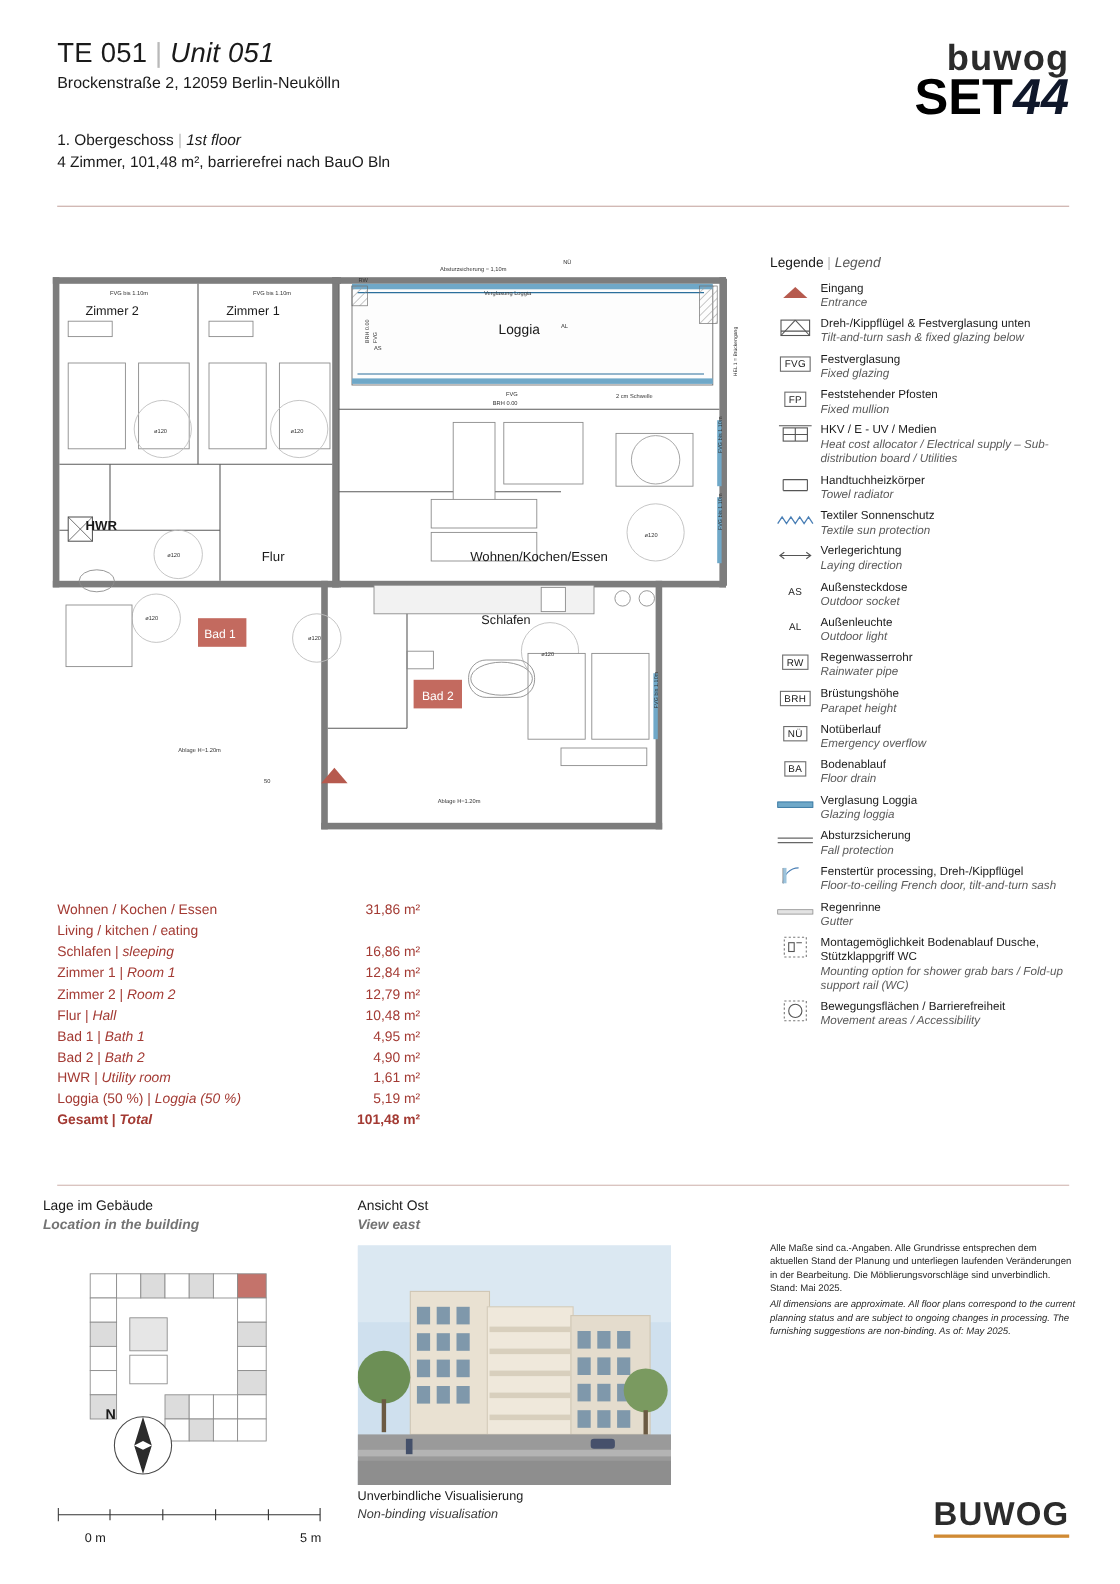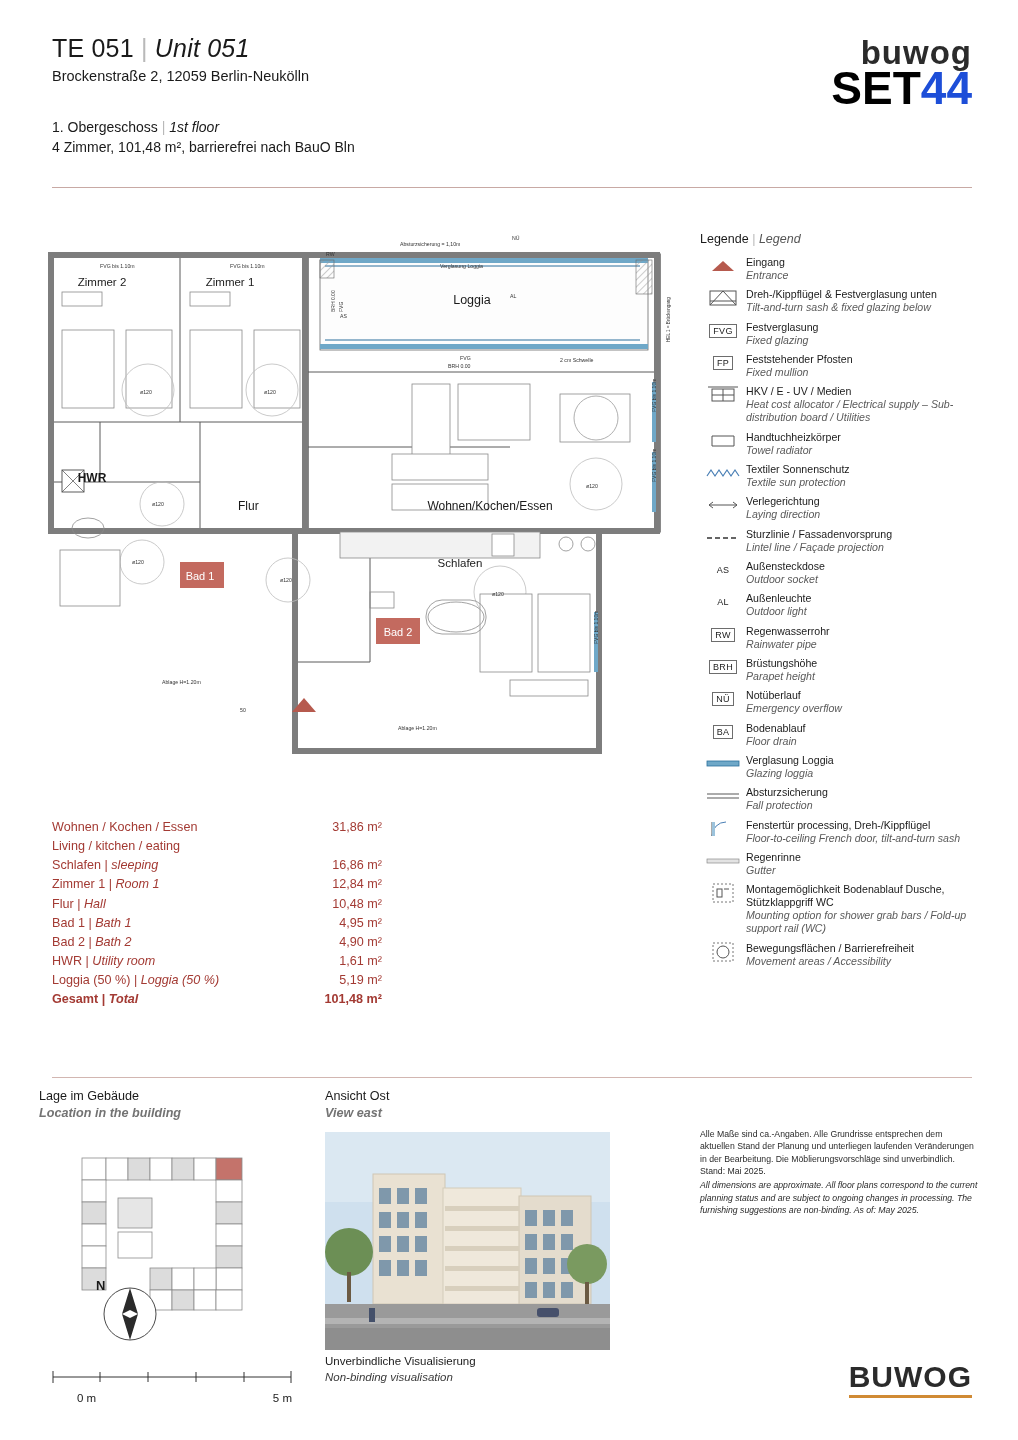--- a/index.html
+++ b/index.html
@@ -22,21 +22,21 @@
   .address { font-size:14.5px; margin-top:5px; color:#1a1a1a; }
 
   .sub-block { position:absolute; left:52px; top:117px; font-size:14px; line-height:1.45; }
   .sub-block .it { font-style:italic; }
   .rule { position:absolute; left:52px; top:187px; width:920px; height:1px; background:#c8a9a4; }
 
   .logo { position:absolute; right:46px; top:36px; width:240px; text-align:right; }
   .logo .buwog { font-size:33px; font-weight:700; letter-spacing:1px; color:#2b2b2b; line-height:1; }
   .logo .set44 { font-size:46px; font-weight:700; letter-spacing:0px; line-height:.95; margin-top:-2px; }
   .logo .set { color:#000000; }
-  .logo .n44 { color:#1d4ed8; }
+  .logo .n44 { color:#0f172a;font-style:italic; }
 
   
   .plan-wrap { position:absolute; left:40px; top:232px; width:640px; height:560px; }
   .plan-svg { position:absolute; left:0; top:0; }
 
   
   .legend { position:absolute; left:700px; top:232px; width:300px; font-size:10.6px; }
   .legend-title { font-size:12.5px; margin-bottom:9px; }
   .legend-title .it { font-style:italic; color:#555; }
   .leg-row { display:flex; align-items:flex-start; margin-bottom:5.5px; }
@@ -374,31 +374,20 @@
             <polyline points="8,2 4,5 8,8" fill="none" stroke="#555"></polyline>
             <polyline points="28,2 32,5 28,8" fill="none" stroke="#555"></polyline>
           </svg>
       </div>
       <div class="leg-txt">
           <span class="de">Verlegerichtung</span>
           <span class="en">Laying direction</span>
         </div>
     </div>
 
-    <div class="leg-row">
-      <div class="leg-sym">
-        <svg width="36" height="8">
-            <line x1="2" y1="4" x2="34" y2="4" stroke="#333" stroke-width="1.3" stroke-dasharray="5 3"></line>
-          </svg>
-      </div>
-      <div class="leg-txt">
-          <span class="de">Sturzlinie / Fassadenvorsprung</span>
-          <span class="en">Lintel line / Façade projection</span>
-        </div>
-    </div>
 
     <div class="leg-row">
       <div class="leg-sym">
           <span class="sym-code nb">AS</span>
         </div>
       <div class="leg-txt">
           <span class="de">Außensteckdose</span>
           <span class="en">Outdoor socket</span>
         </div>
     </div>
@@ -541,20 +530,24 @@
       <span class="lbl it">Living / kitchen / eating</span>
         <span></span>
     </div>
     <div class="area-row">
       <span class="lbl"><span>Schlafen</span> | <span class="it">sleeping</span></span>
       <span>16,86 m²</span>
     </div>
     <div class="area-row">
       <span class="lbl"><span>Zimmer 1</span> | <span class="it">Room 1</span></span>
       <span>12,84 m²</span>
+    </div>
+    <div class="area-row">
+      <span class="lbl"><span>Zimmer 2</span> | <span class="it">Room 2</span></span>
+      <span>12,79 m²</span>
     </div>
     <div class="area-row">
       <span class="lbl"><span>Flur</span> | <span class="it">Hall</span></span>
       <span>10,48 m²</span>
     </div>
     <div class="area-row">
       <span class="lbl"><span>Bad 1</span> | <span class="it">Bath 1</span></span>
       <span>4,95 m²</span>
     </div>
     <div class="area-row">

